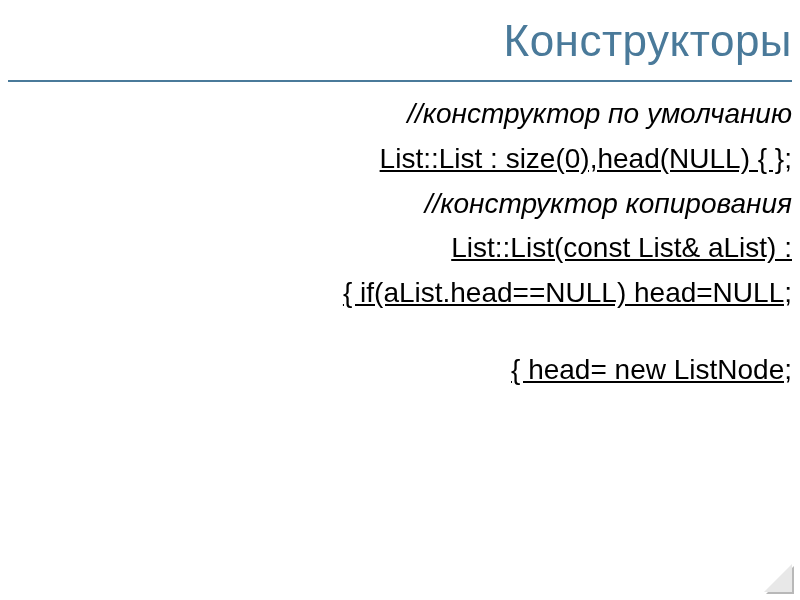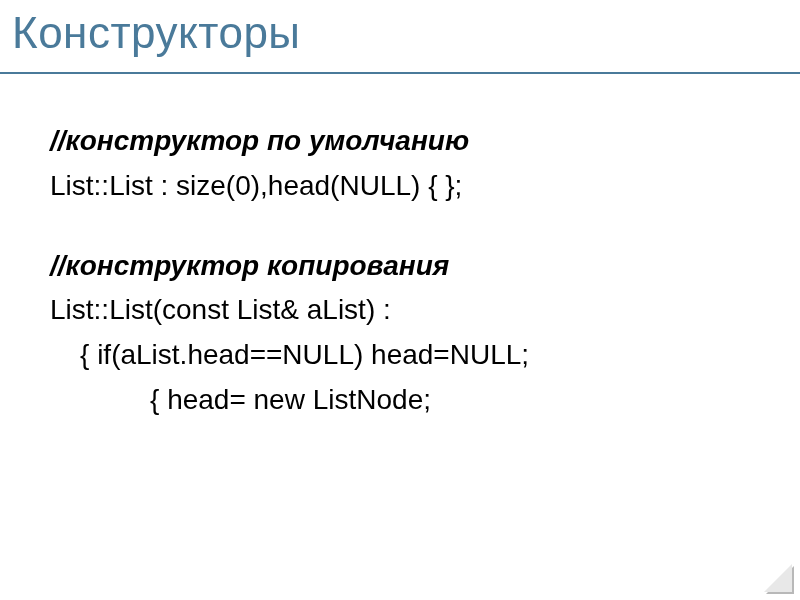--- a/index.html
+++ b/index.html
@@ -11,52 +11,54 @@
       width: 800px;
       height: 600px;
       background: #ffffff;
       font-family: Verdana, Arial, sans-serif;
       overflow: hidden;
       position: relative;
     }
     .slide {
       width: 100%;
       height: 100%;
-      padding: 0;
+      padding: 8px;
+      text-align: right;
     }
     .title {
       font-size: 44px;
       color: #4a7a9a;
       padding: 8px 0 14px 12px;
       border-bottom: 2px solid #4a7a9a;
       font-weight: normal;
       letter-spacing: 0.5px;
     }
     .content {
       padding: 10px 0 0 50px;
       font-size: 28px;
       line-height: 1.6;
       color: #000000;
     }
     .comment {
       font-style: italic;
-      font-weight: bold;
-      margin-top: 35px;
+      font-weight: normal;
     }
     .code-line {
       font-weight: normal;
+      text-decoration: underline;
     }
     .indent-1 {
       padding-left: 30px;
     }
     .indent-2 {
       padding-left: 40px;
     }
     .indent-3 {
       padding-left: 100px;
+      margin-top: 32px;
     }
     .indent-4 {
       padding-left: 140px;
     }
     .corner {
       position: absolute;
       bottom: 6px;
       right: 6px;
       width: 28px;
       height: 28px;

